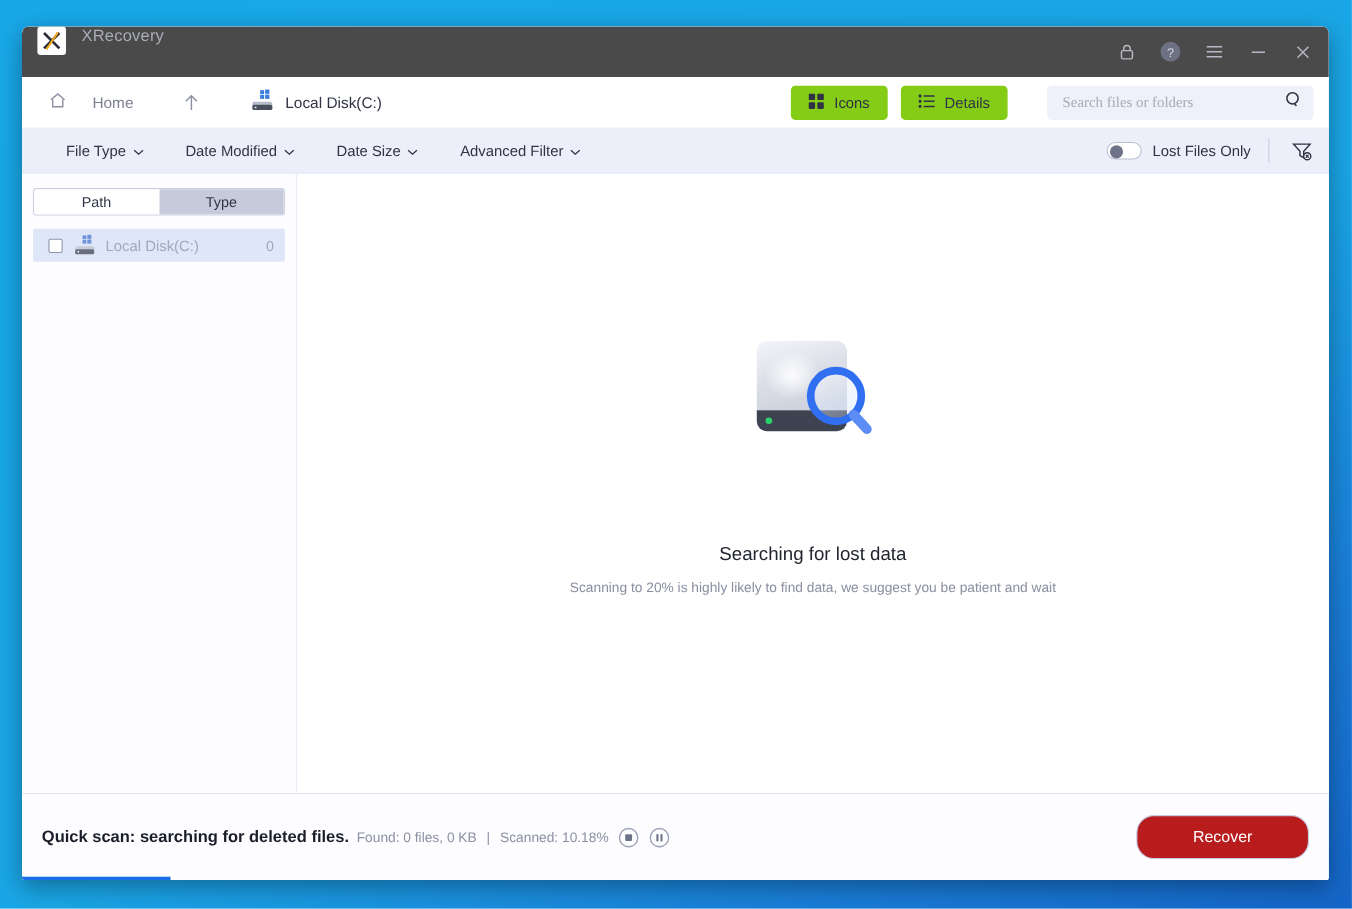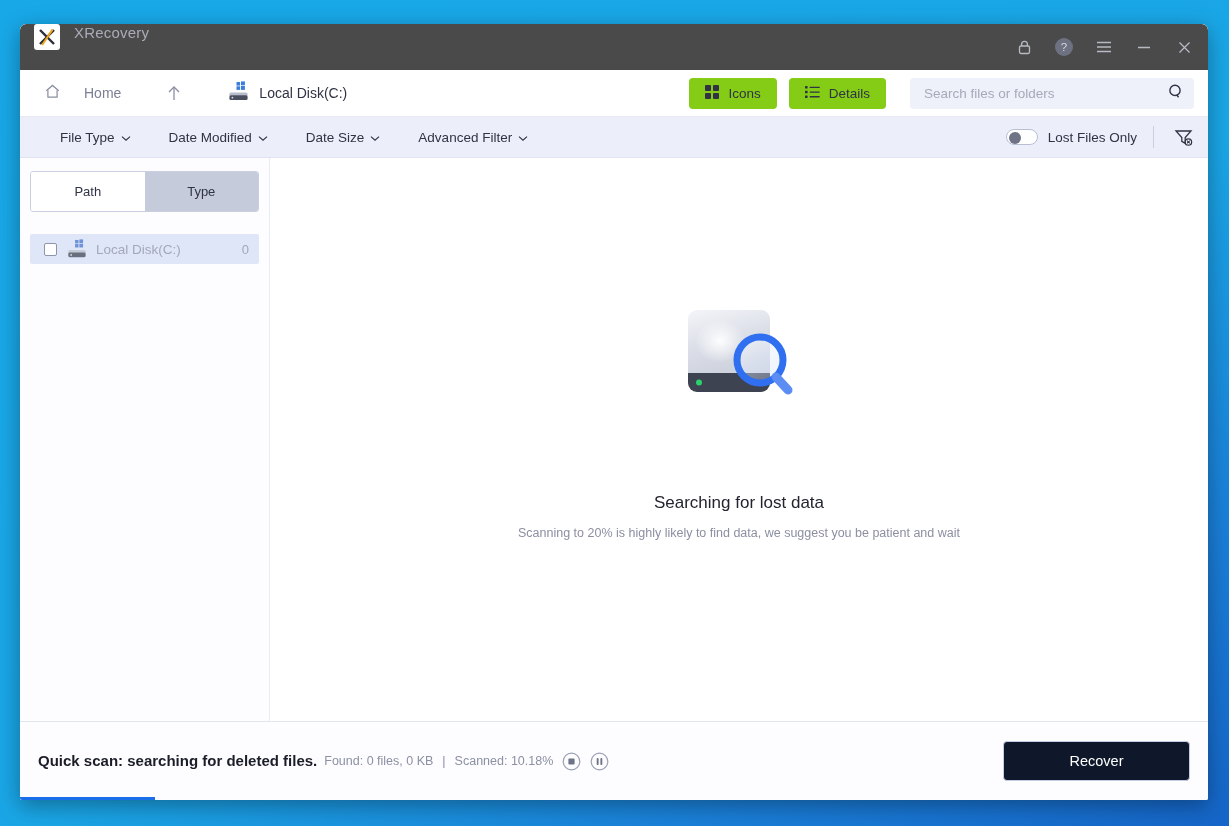--- a/index.html
+++ b/index.html
@@ -80,26 +80,27 @@
   .viewbtn {
     height: 31px;
     display: flex; align-items: center; gap: 9px;
     padding: 0 16px;
     background: #84cc16;
     border-radius: 4px;
     font-size: 13.5px; color: #2f3344;
     margin-left: 12px;
   }
   #searchbox {
-    margin-left: 24px;
-    width: 284px; height: 31px;
+    margin-left: 36px;
+    width: 242px; height: 31px;
     background: #eef0fa;
     border-radius: 4px;
     display: flex; align-items: center;
     padding: 0 10px 0 14px;
+    font-family: Liberation Serif, serif;
   }
   #searchbox input {
     flex: 1 1 auto;
     border: 0; outline: 0; background: transparent;
     font-family: inherit; font-size: 13.5px; color: #2f3344;
   }
   #searchbox input::placeholder { color: #a6aab9; }
 
   
   #filterbar {
@@ -149,25 +150,25 @@
 
   
   #sidebar {
     width: 250px; flex: 0 0 250px;
     background: #fdfdff;
     border-right: 1px solid #e9ecf6;
     padding: 13px 10px 0 10px;
   }
   #pathtype {
     display: flex;
-    height: 41px;
+    height: 25px;
     border: 1px solid #c9cee0;
     border-radius: 3px;
     overflow: hidden;
-    margin-bottom: 22px;
+    margin-bottom: 12px;
   }
   .pt-tab {
     flex: 1 1 50%;
     display: flex; align-items: center; justify-content: center;
     font-size: 13px; color: #2f3344;
     background: #c6cbdb;
   }
   .pt-tab.active { background: #ffffff; }
   .tree-row {
     height: 30px;
@@ -218,24 +219,24 @@
     display: flex; align-items: center;
     padding: 0 18px 0 18px;
     position: relative;
   }
   #status-left { display: flex; flex-direction: row; gap: 7px; }
   #status-title { font-size: 15px; font-weight: bold; color: #1b1e28; }
   #status-sub { display: flex; align-items: center; gap: 9px; font-size: 12.5px; color: #8b90a3; }
   .ctl-btn { width: 19px; height: 19px; display: flex; align-items: center; justify-content: center; }
   #btn-recover {
     margin-left: auto;
-    width: 187px; height: 40px;
-    background: #0f172a;
+    width: 157px; height: 40px;
+    background: #b91c1c;
     border: 1px solid #c4cbe4;
-    border-radius: 4px;
+    border-radius: 16px;
     color: #ffffff; font-size: 14.5px;
     display: flex; align-items: center; justify-content: center;
   }
   #progress-track {
     position: absolute; left: 0; right: 0; bottom: 0;
     height: 3px; background: transparent;
   }
   #progress-fill { height: 3px; background: #1a6fe8; }
 </style>
 </head>

